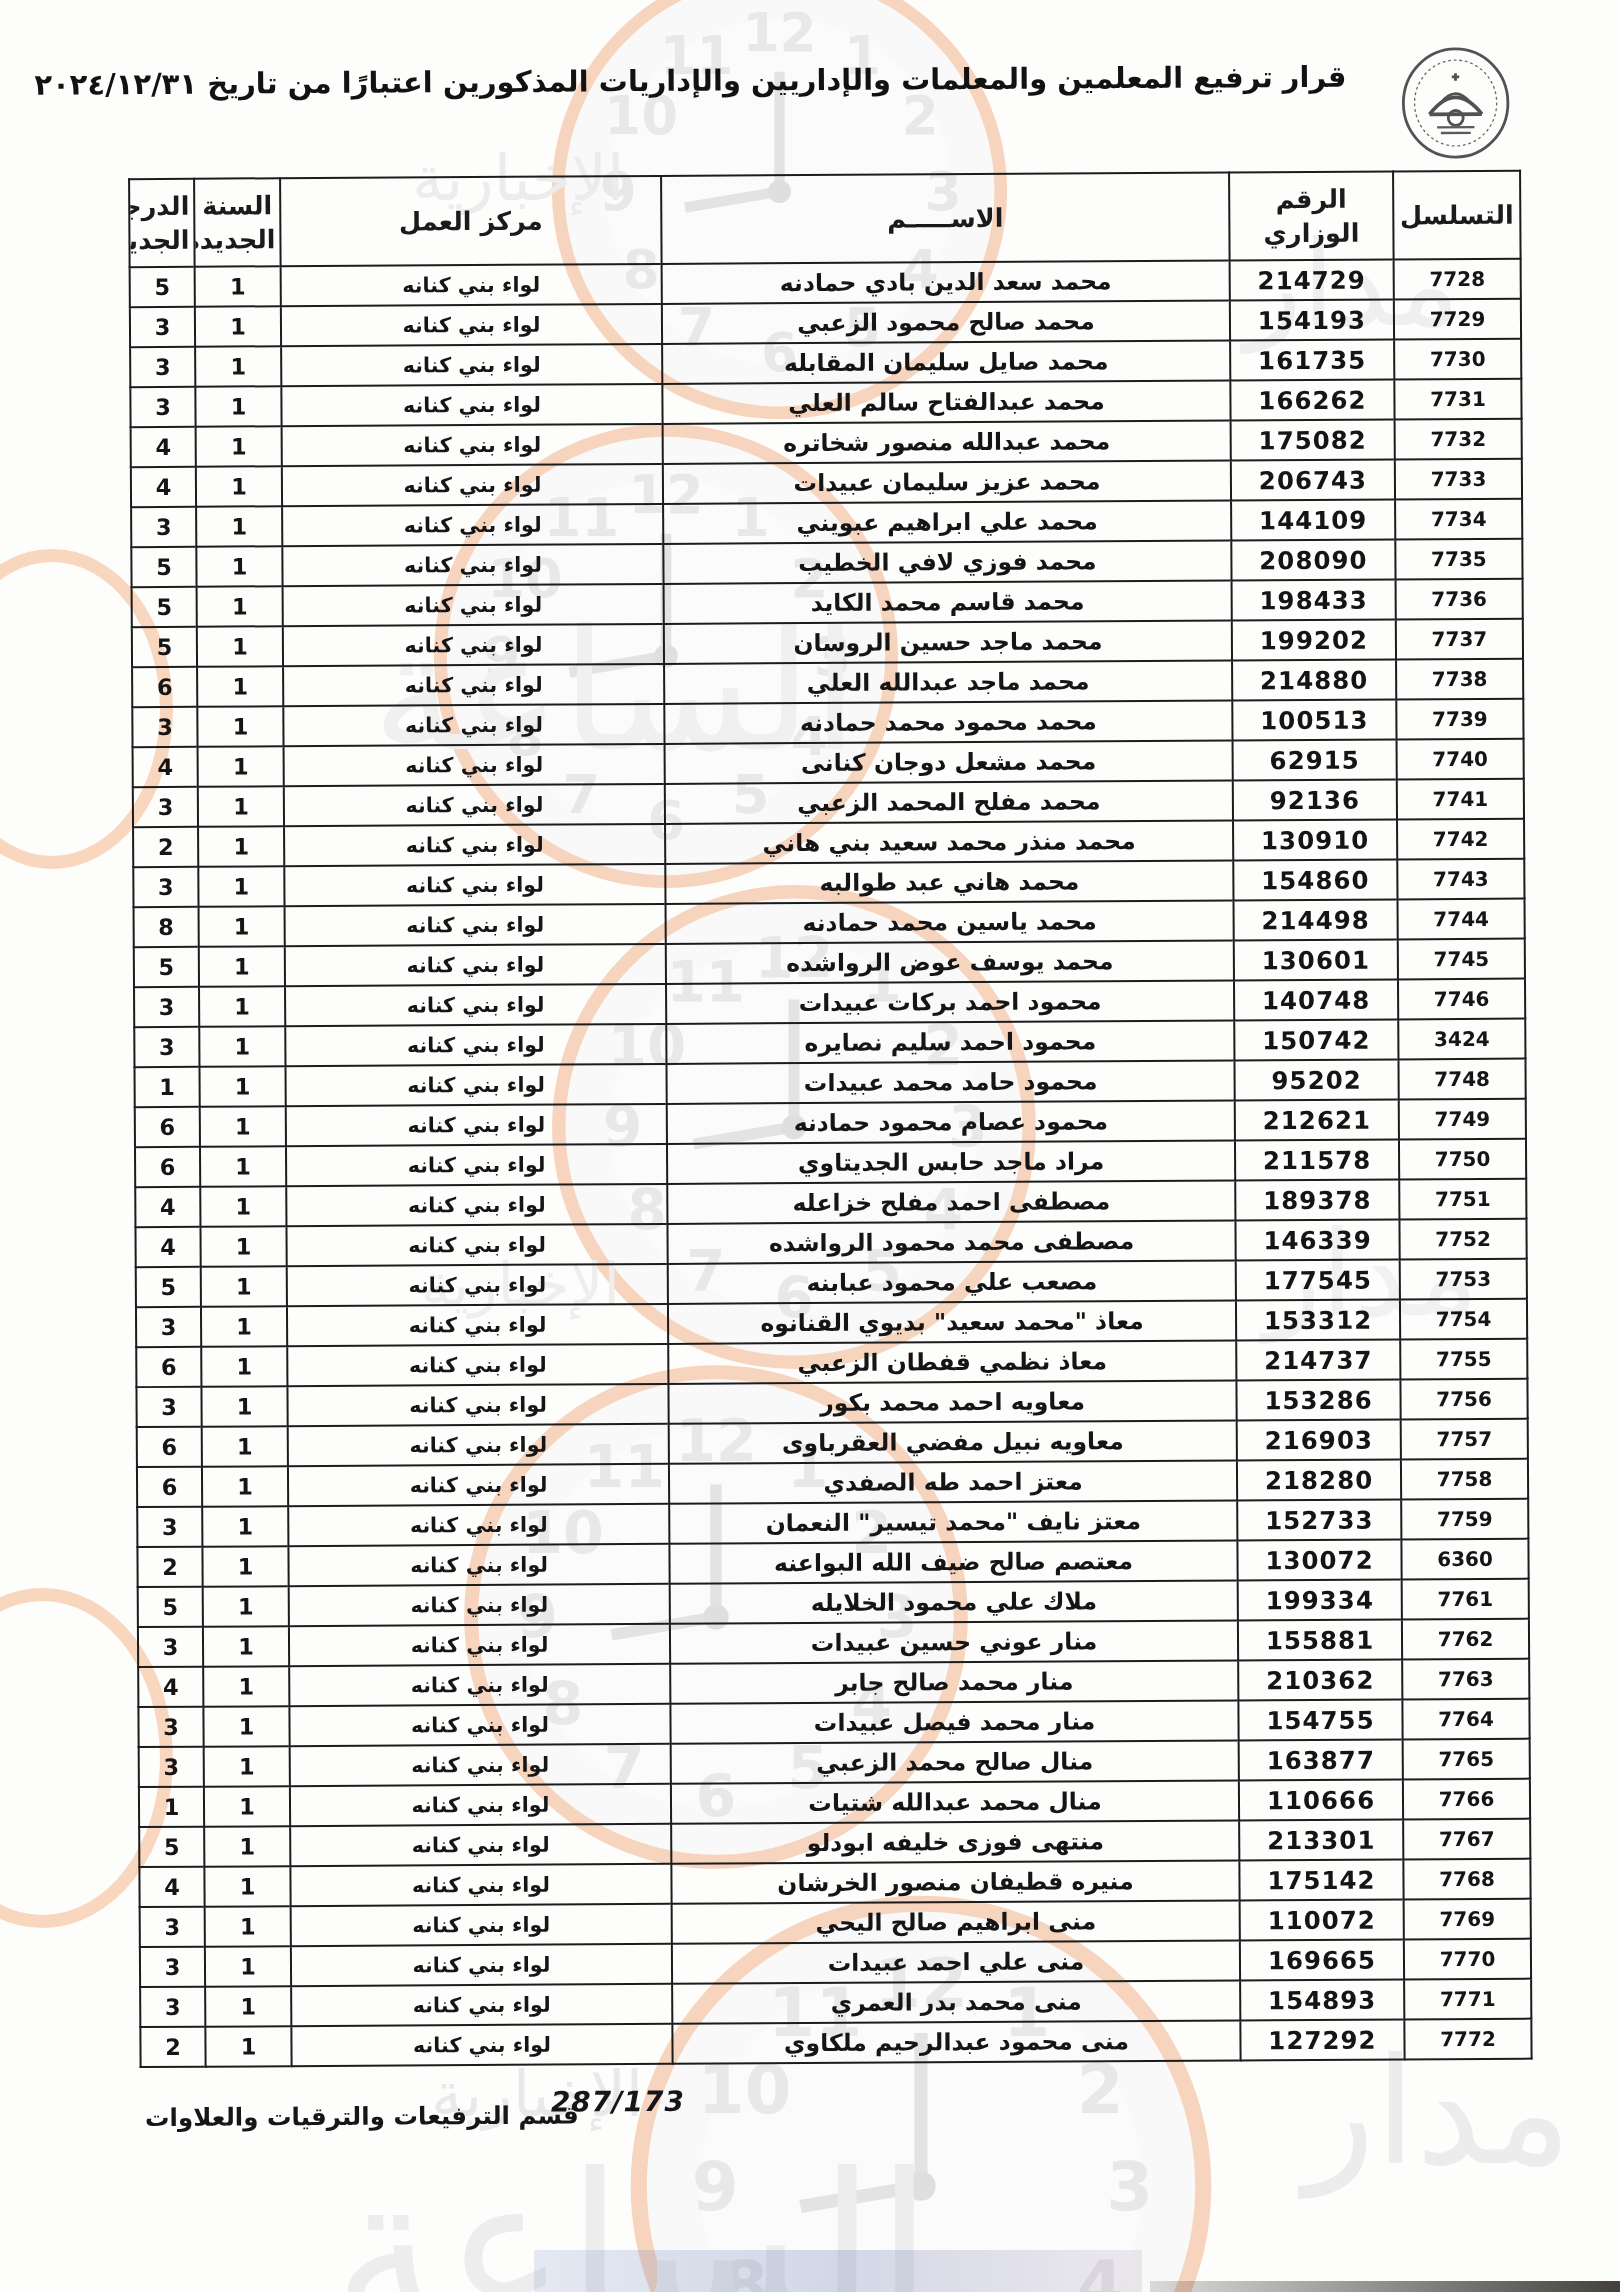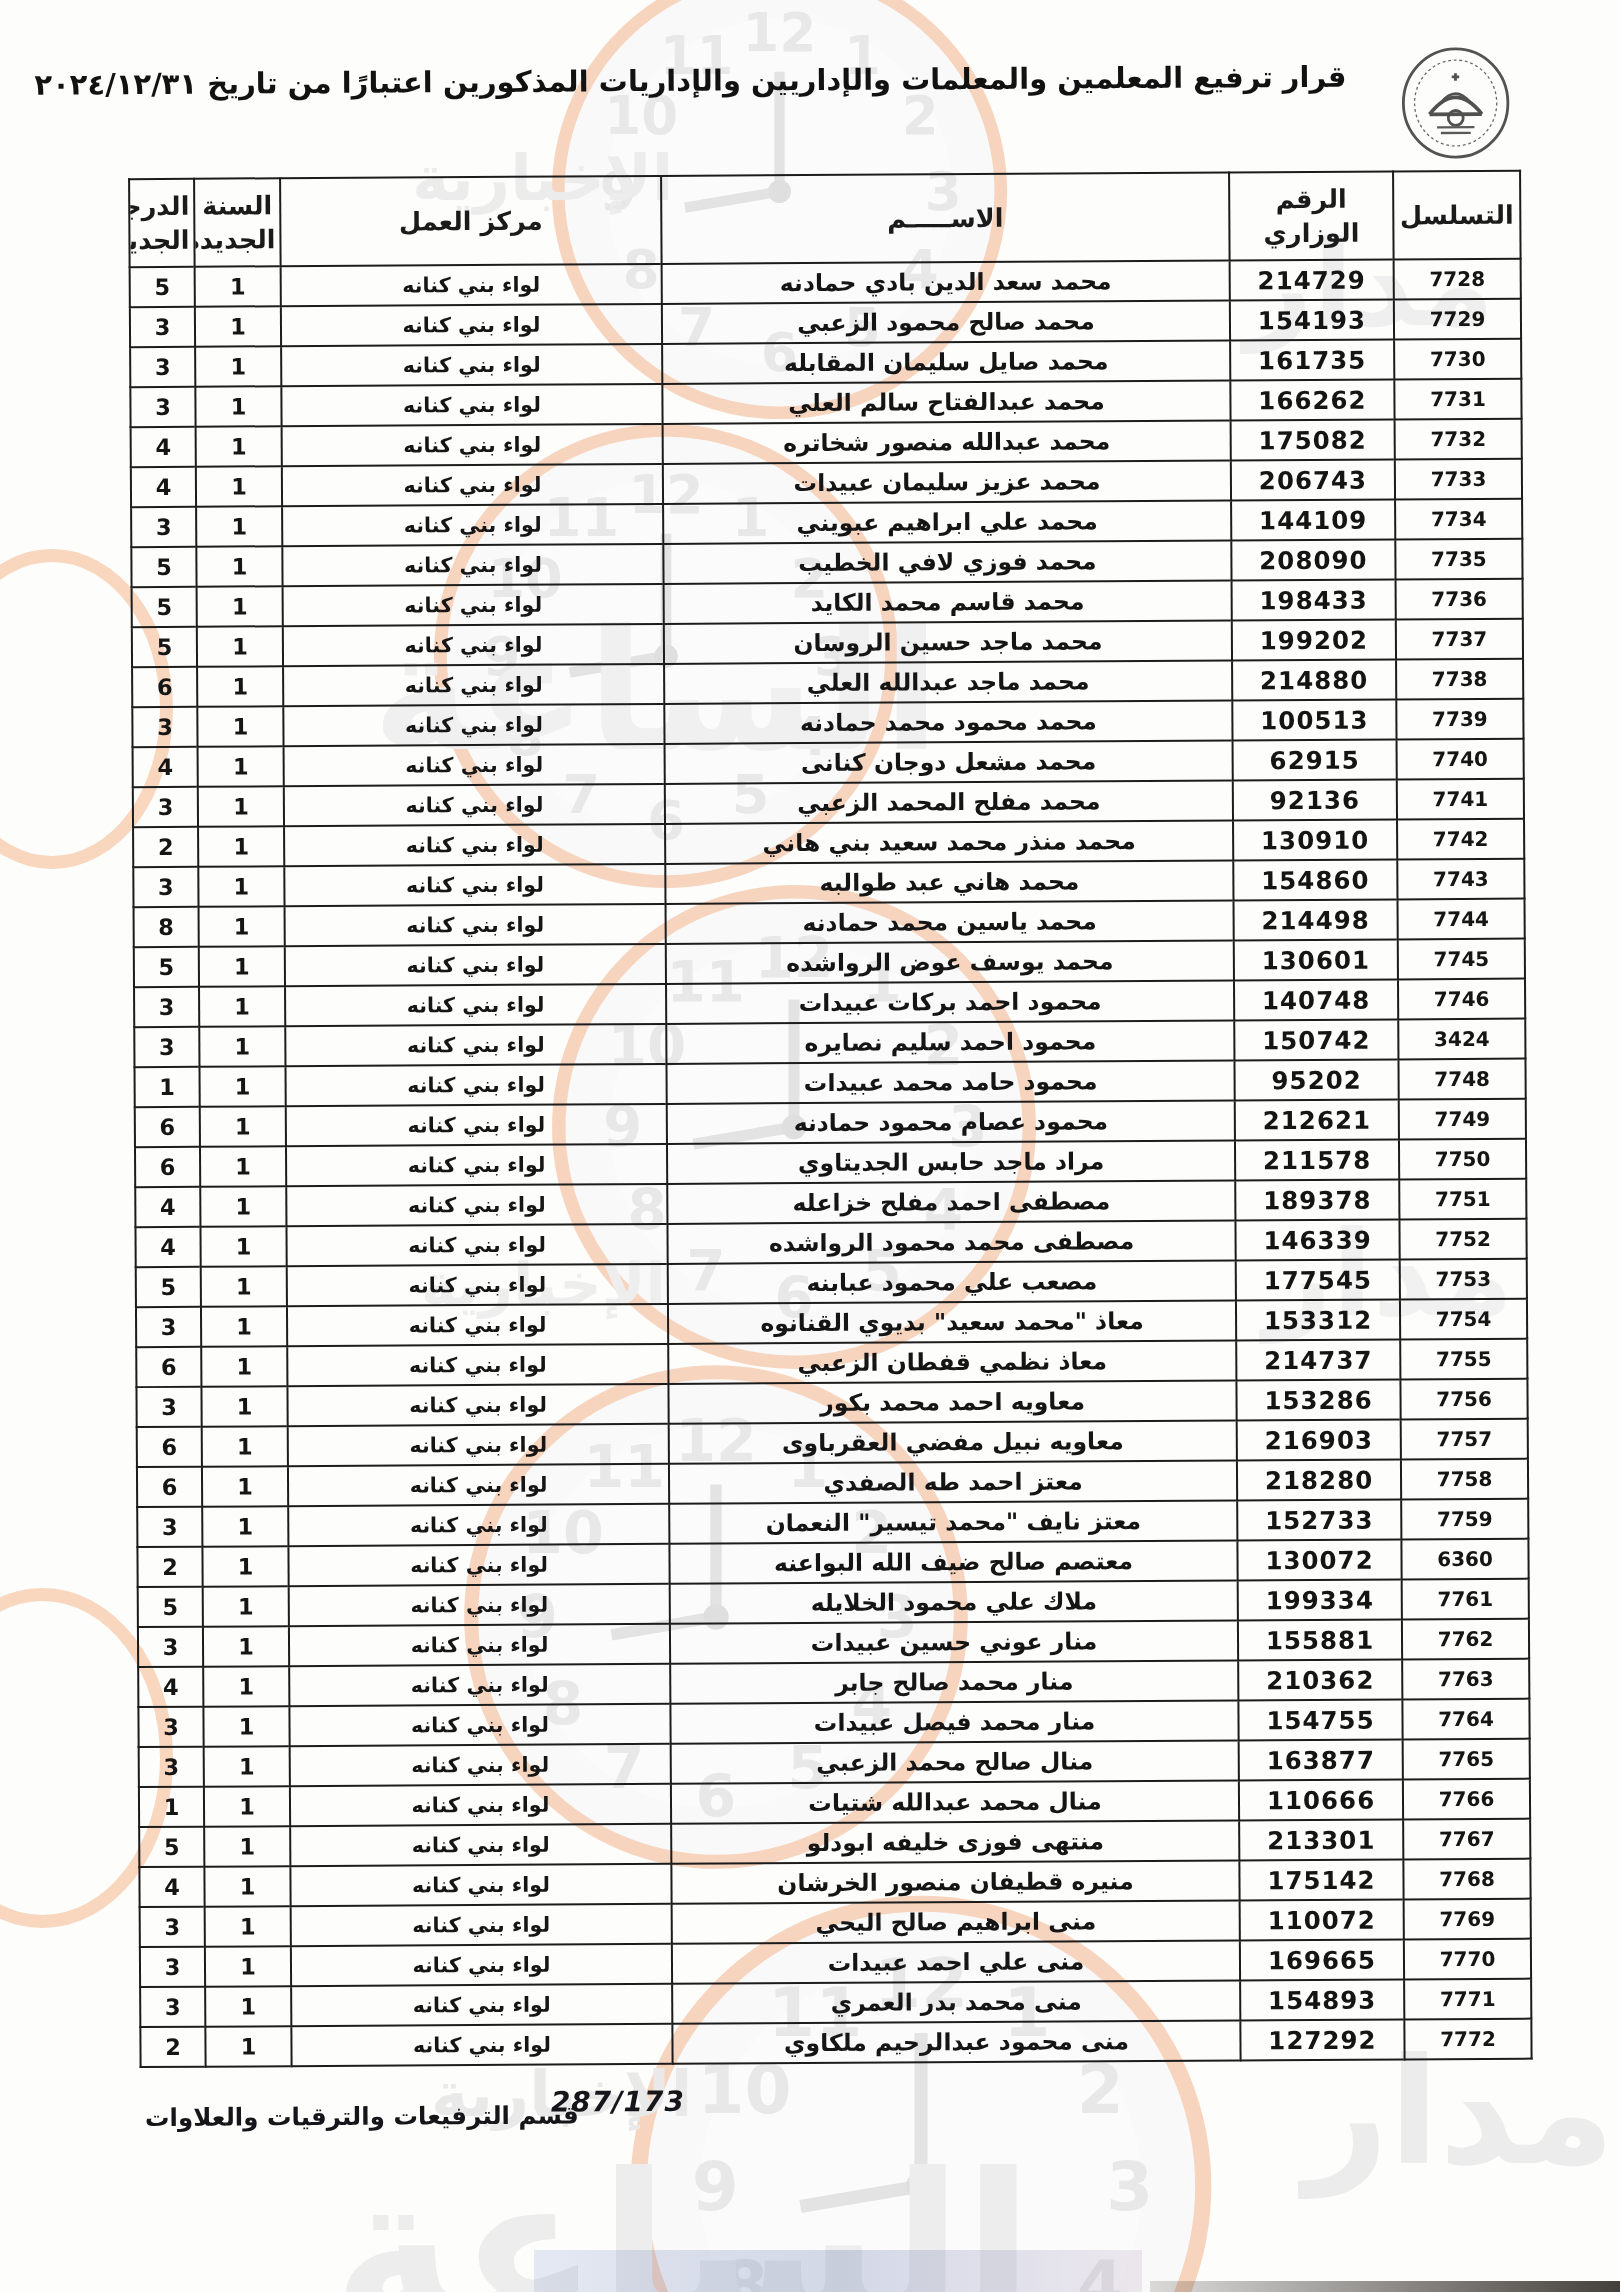--- a/index.html
+++ b/index.html
@@ -1,21 +1,21 @@
 <!DOCTYPE html>
 <html lang="ar"><head>
 <meta charset="utf-8">
 <style>
   html,body{margin:0;padding:0;width:1620px;height:2293px;overflow:hidden;background:#ffffff;}
   .page{position:relative;width:1620px;height:2293px;background:#fdfdfc;overflow:hidden;
         font-family:"DejaVu Sans",sans-serif;color:#1b1b1b;}
   
   .wm-layer{position:absolute;inset:0;z-index:0;pointer-events:none;}
   .wm-clock{position:absolute;opacity:.55;}
-  .wm-word{position:absolute;color:#e7e7e7;font-weight:bold;white-space:nowrap;line-height:1;}
+  .wm-word{position:absolute;color:#e7e7e7;font-weight:normal;white-space:nowrap;line-height:1;}
   .wm-crescent{position:absolute;border:13.7px solid rgba(243,166,115,.45);border-radius:50%;}
   .wm-strip-photo{position:absolute;left:534px;top:2250px;width:608px;height:42px;
       background:linear-gradient(90deg,rgba(120,140,200,.18),rgba(90,110,170,.25),rgba(150,120,160,.15));}
   .wm-strip-dark{position:absolute;right:0;top:2281px;width:470px;height:11.8px;
       background:linear-gradient(90deg,rgba(40,35,30,.15),rgba(35,30,25,.85));}
   
   .scan{position:absolute;inset:0;z-index:1;transform:rotate(-0.35deg);transform-origin:50% 50%;}
   .doc-title{position:absolute;top:63px;right:267px;direction:rtl;white-space:nowrap;
       font-size:29px;font-weight:bold;letter-spacing:0.5px;color:#121212;}
   .seal{position:absolute;top:49px;right:102px;width:112px;height:116px;opacity:.88;}

